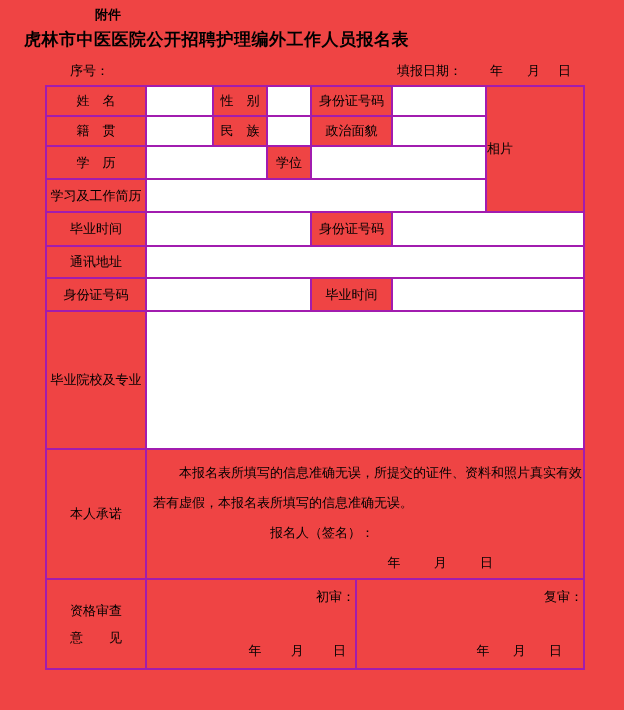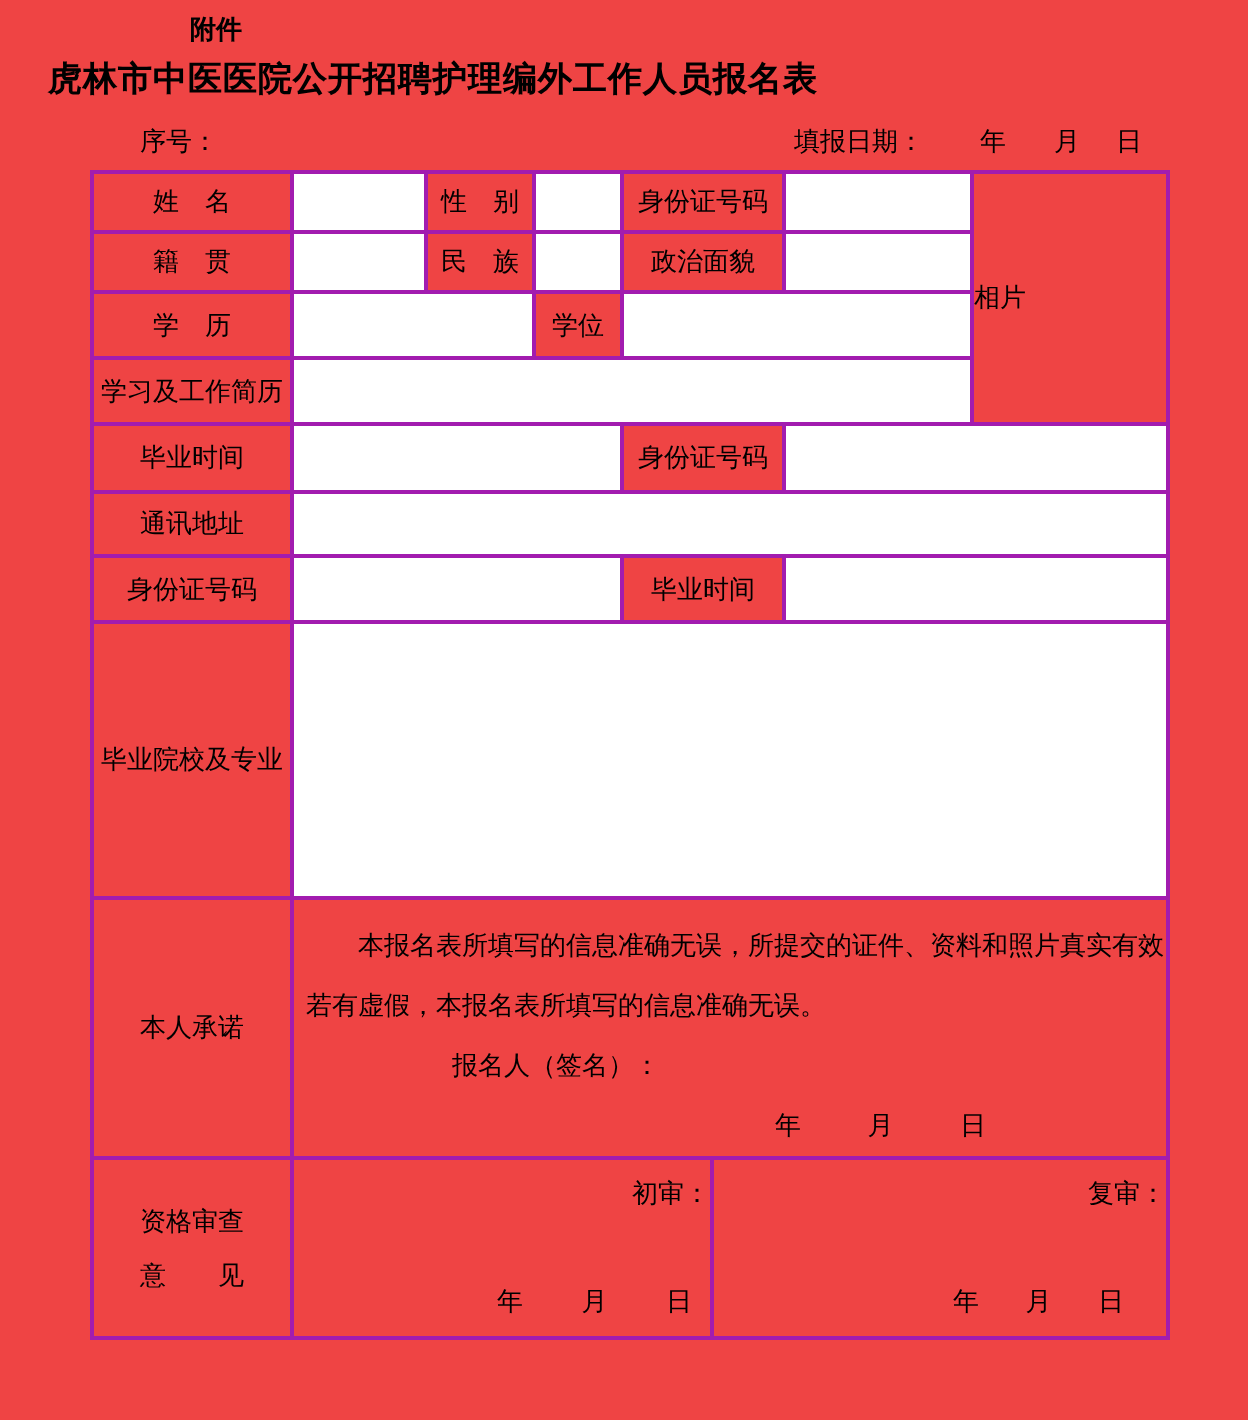--- a/index.html
+++ b/index.html
@@ -28,21 +28,21 @@
   td{border:2px solid #a21caf;padding:0;font-size:13px;vertical-align:middle;overflow:hidden;}
   td.lbl{text-align:center;}
   td.val{background:#fff;}
   td.photo{}
 
   
   td.commit{vertical-align:top;text-align:left;}
   .commit-inner{padding:8px 6px 0 6px;line-height:30px;}
   .commit-l1{text-indent:26px;white-space:nowrap;}
   .commit-l2{white-space:nowrap;}
-  .signer-line{margin-left:73px;white-space:nowrap;}
+  .signer-line{margin-left:117px;white-space:nowrap;}
   .commit-ymd{text-align:right;padding-right:84px;white-space:nowrap;}
   .commit-ymd span + span{margin-left:30px;}
 
   
   td.review{vertical-align:top;position:relative;text-align:left;}
   .review-label{padding:8px 0 0 7px;text-align:right;}
   .review-ymd{position:absolute;bottom:8px;white-space:nowrap;}
   .review-ymd.first{right:9px;}
   .review-ymd.first span + span{margin-left:26px;}
   .review-ymd.second{right:21px;}

